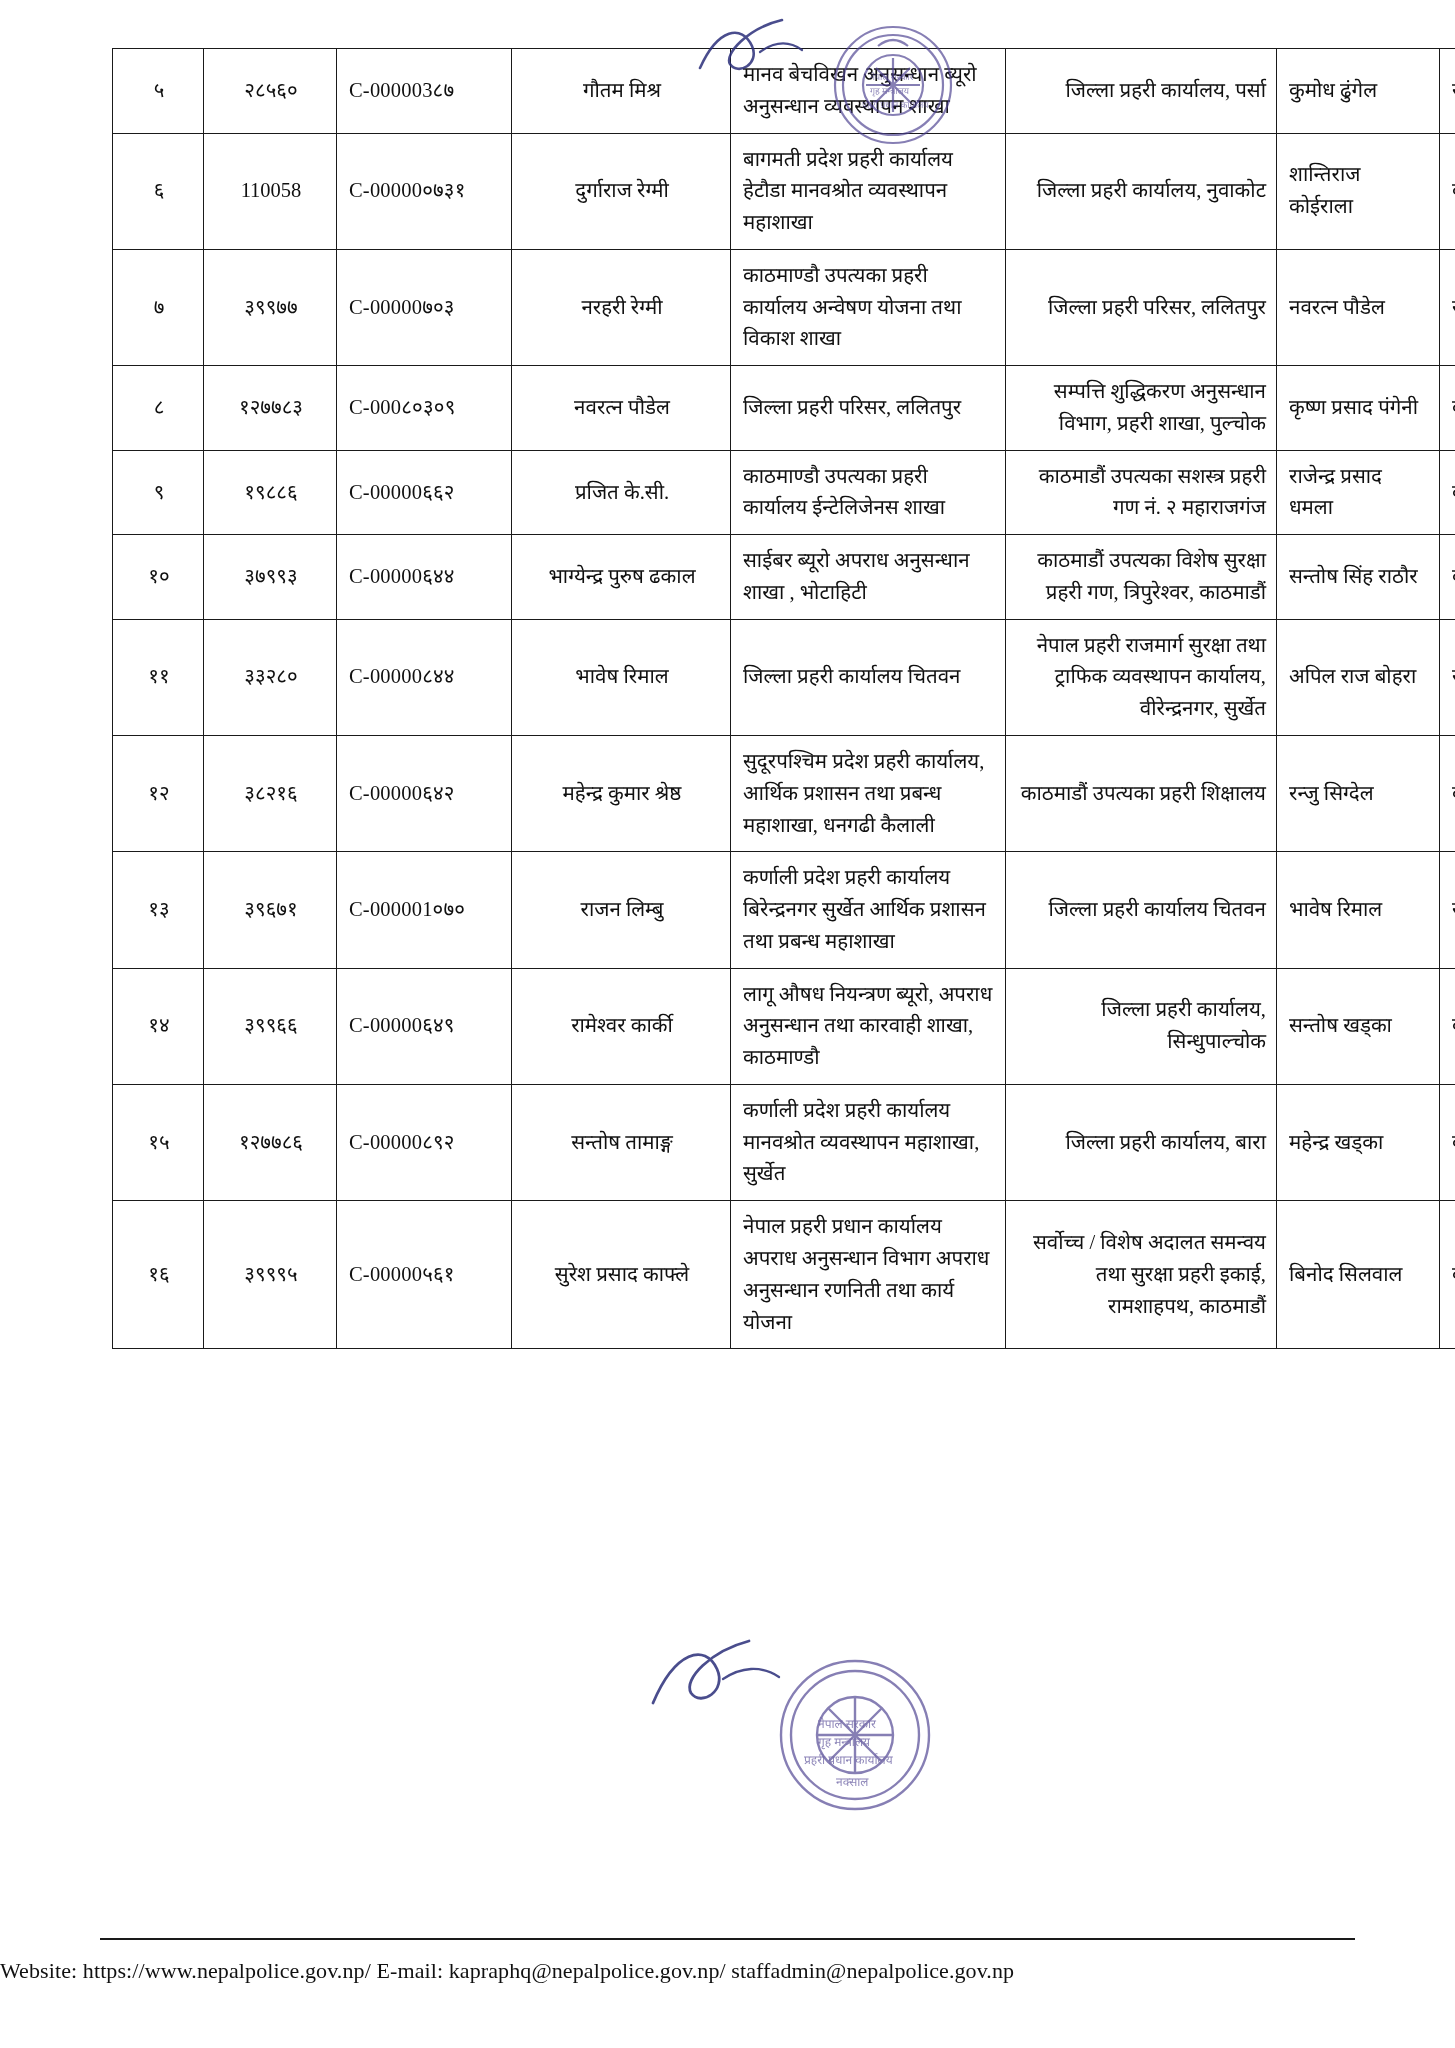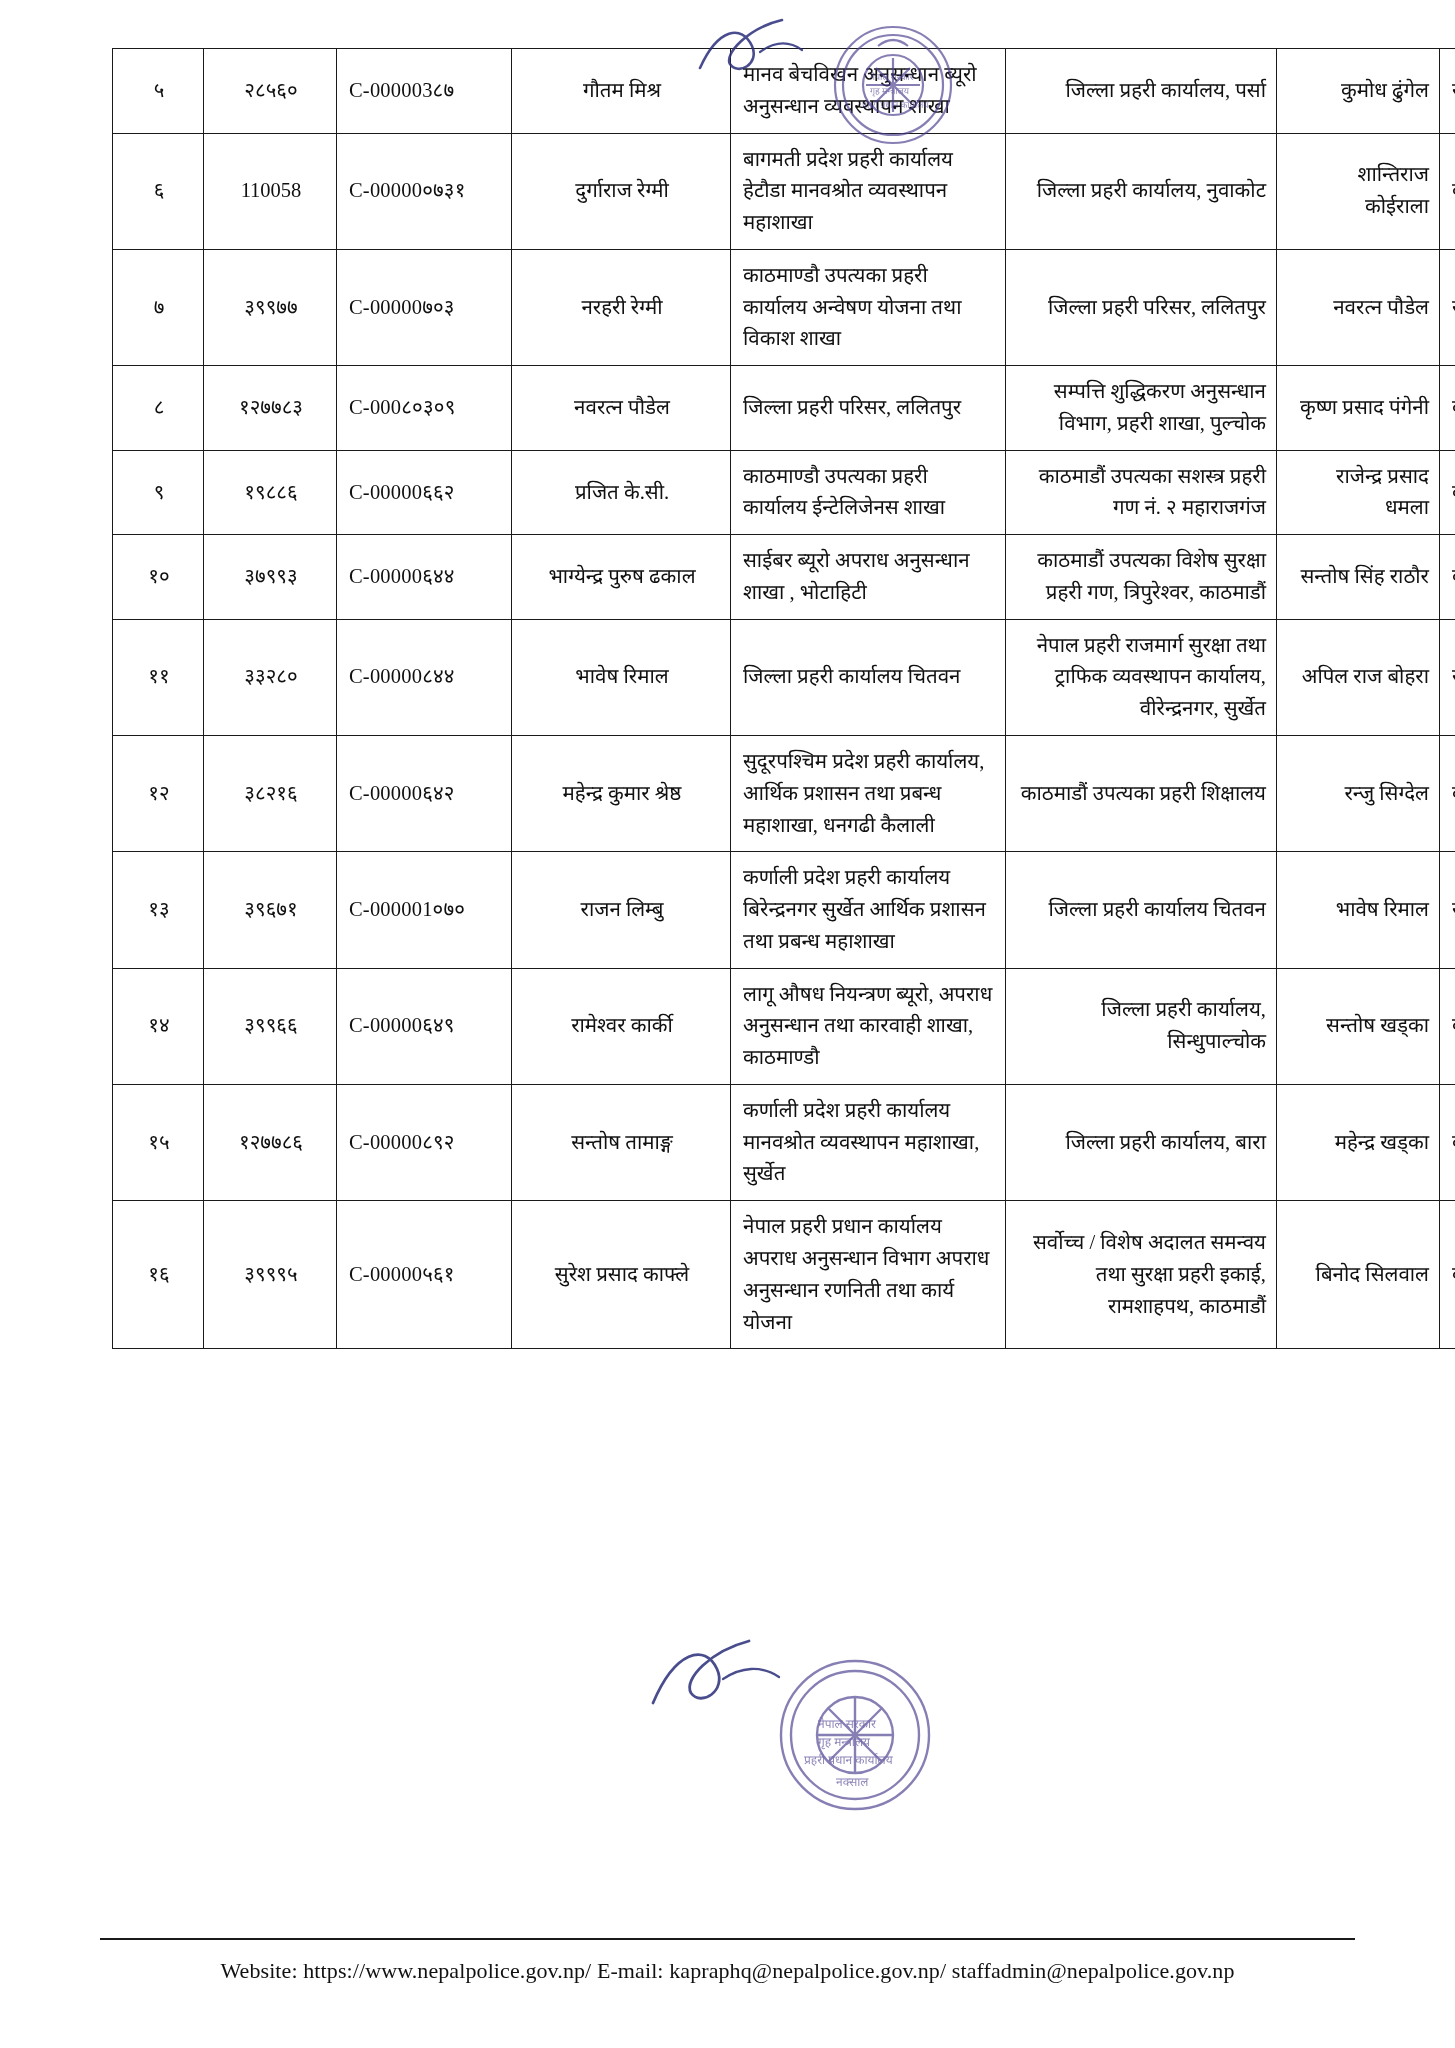--- a/index.html
+++ b/index.html
@@ -44,21 +44,21 @@
     line-height: 1.55;
     font-family: "Liberation Serif", serif;
   }
 
   td.c-sn   { width: 68px;  text-align: center; }
   td.c-id   { width: 110px; text-align: center; font-size: 19.5px;}
   td.c-code { width: 152px; font-size: 18px; letter-spacing: .2px;}
   td.c-name { width: 196px; text-align: center; }
   td.c-from { width: 252px; text-align: left; }
   td.c-to   { width: 248px; text-align: right; }
-  td.c-rep  { width: 140px; text-align: right; }
+  td.c-rep  { width: 140px; text-align: left; }
   td.c-type { width: 92px;  text-align: left; }
 
   
   .stamp {
     position: absolute;
     pointer-events: none;
     opacity: .78;
   }
   .stamp svg { display: block; }
 
@@ -81,21 +81,21 @@
     width: 1255px;
     height: 0;
     border-top: 2px solid #1a1a1a;
   }
 
   .footer-text {
     position: absolute;
     left: 0;
     top: 1958px;
     width: 1455px;
-    text-align: center;
+    text-align: left;
     font-size: 22px;
     font-family: "Liberation Serif", serif;
     color: #111;
     letter-spacing: .1px;
   }
 </style>
 </head>
 <body>
 
 <div class="page">

